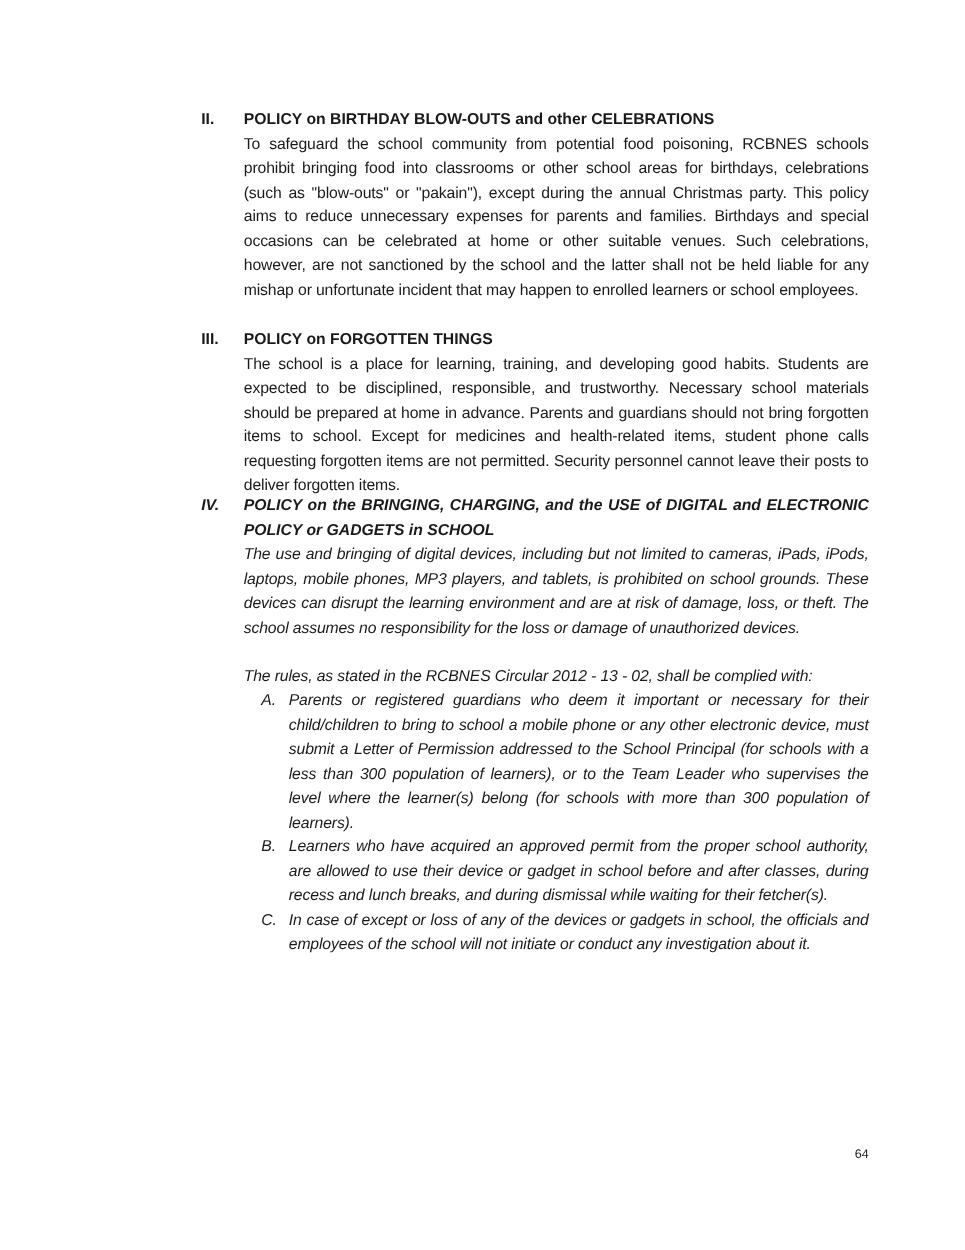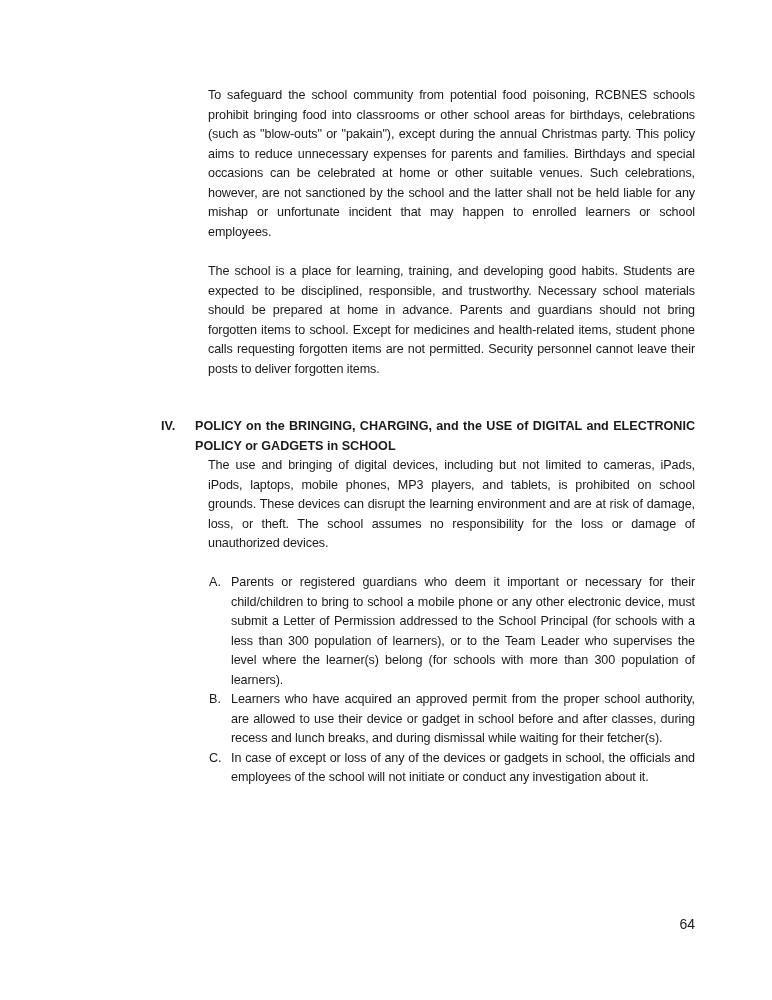--- a/index.html
+++ b/index.html
@@ -39,21 +39,21 @@
   }
   .sec-title {
     flex: 1;
     text-align: justify;
     text-align-last: left;
   }
   .sec-title.justify-first {
     text-align: justify;
   }
   .para {
-    margin-left: 47px;
+    margin-left: 34px;
     font-size: 12.6px;
     line-height: 19.5px;
     text-align: justify;
     letter-spacing: -0.1px;
   }
   .gap {
     height: 19.5px;
   }
   .list {
     margin-left: 48px;
@@ -71,44 +71,53 @@
     flex: 1;
     text-align: justify;
     letter-spacing: -0.1px;
   }
   .page-number {
     position: absolute;
     left: 670px;
     top: 915px;
     width: 25px;
     text-align: right;
-    font-size: 14px;
+    font-size: 10px;
     line-height: 18px;
   }
 </style>
 </head>
 <body>
 
 <div class="page">
 
   <div class="section" style="top:86px;">
+    <div class="sec-head">
+      <span class="sec-num">II.</span>
+      <span class="sec-title">POLICY on BIRTHDAY BLOW-OUTS and other CELEBRATIONS</span>
+    </div>
     <div class="para">To safeguard the school community from potential food poisoning, RCBNES schools prohibit bringing food into classrooms or other school areas for birthdays, celebrations (such as "blow-outs" or "pakain"), except during the annual Christmas party. This policy aims to reduce unnecessary expenses for parents and families. Birthdays and special occasions can be celebrated at home or other suitable venues. Such celebrations, however, are not sanctioned by the school and the latter shall not be held liable for any mishap or unfortunate incident that may happen to enrolled learners or school employees.</div>
   </div>
 
   <div class="section" style="top:262px;">
+    <div class="sec-head">
+      <span class="sec-num">III.</span>
+      <span class="sec-title">POLICY on FORGOTTEN THINGS</span>
+    </div>
     <div class="para">The school is a place for learning, training, and developing good habits. Students are expected to be disciplined, responsible, and trustworthy. Necessary school materials should be prepared at home in advance. Parents and guardians should not bring forgotten items to school. Except for medicines and health-related items, student phone calls requesting forgotten items are not permitted. Security personnel cannot leave their posts to deliver forgotten items.</div>
   </div>
 
-  <div class="section" style="top:417px;">
+  <div class="section" style="top:395px;font-style:italic;">
     <div class="sec-head">
       <span class="sec-num">IV.</span>
       <span class="sec-title justify-first">POLICY on the BRINGING, CHARGING, and the USE of DIGITAL and ELECTRONIC POLICY or GADGETS in SCHOOL</span>
     </div>
     <div class="para">The use and bringing of digital devices, including but not limited to cameras, iPads, iPods, laptops, mobile phones, MP3 players, and tablets, is prohibited on school grounds. These devices can disrupt the learning environment and are at risk of damage, loss, or theft. The school assumes no responsibility for the loss or damage of unauthorized devices.</div>
     <div class="gap"></div>
+    <div class="para">The rules, as stated in the RCBNES Circular 2012 - 13 - 02, shall be complied with:</div>
 
     <div class="list">
       <div class="list-item">
         <span class="list-letter">A.</span>
         <span class="list-text">Parents or registered guardians who deem it important or necessary for their child/children to bring to school a mobile phone or any other electronic device, must submit a Letter of Permission addressed to the School Principal (for schools with a less than 300 population of learners), or to the Team Leader who supervises the level where the learner(s) belong (for schools with more than 300 population of learners).</span>
       </div>
       <div class="list-item">
         <span class="list-letter">B.</span>
         <span class="list-text">Learners who have acquired an approved permit from the proper school authority, are allowed to use their device or gadget in school before and after classes, during recess and lunch breaks, and during dismissal while waiting for their fetcher(s).</span>
       </div>

